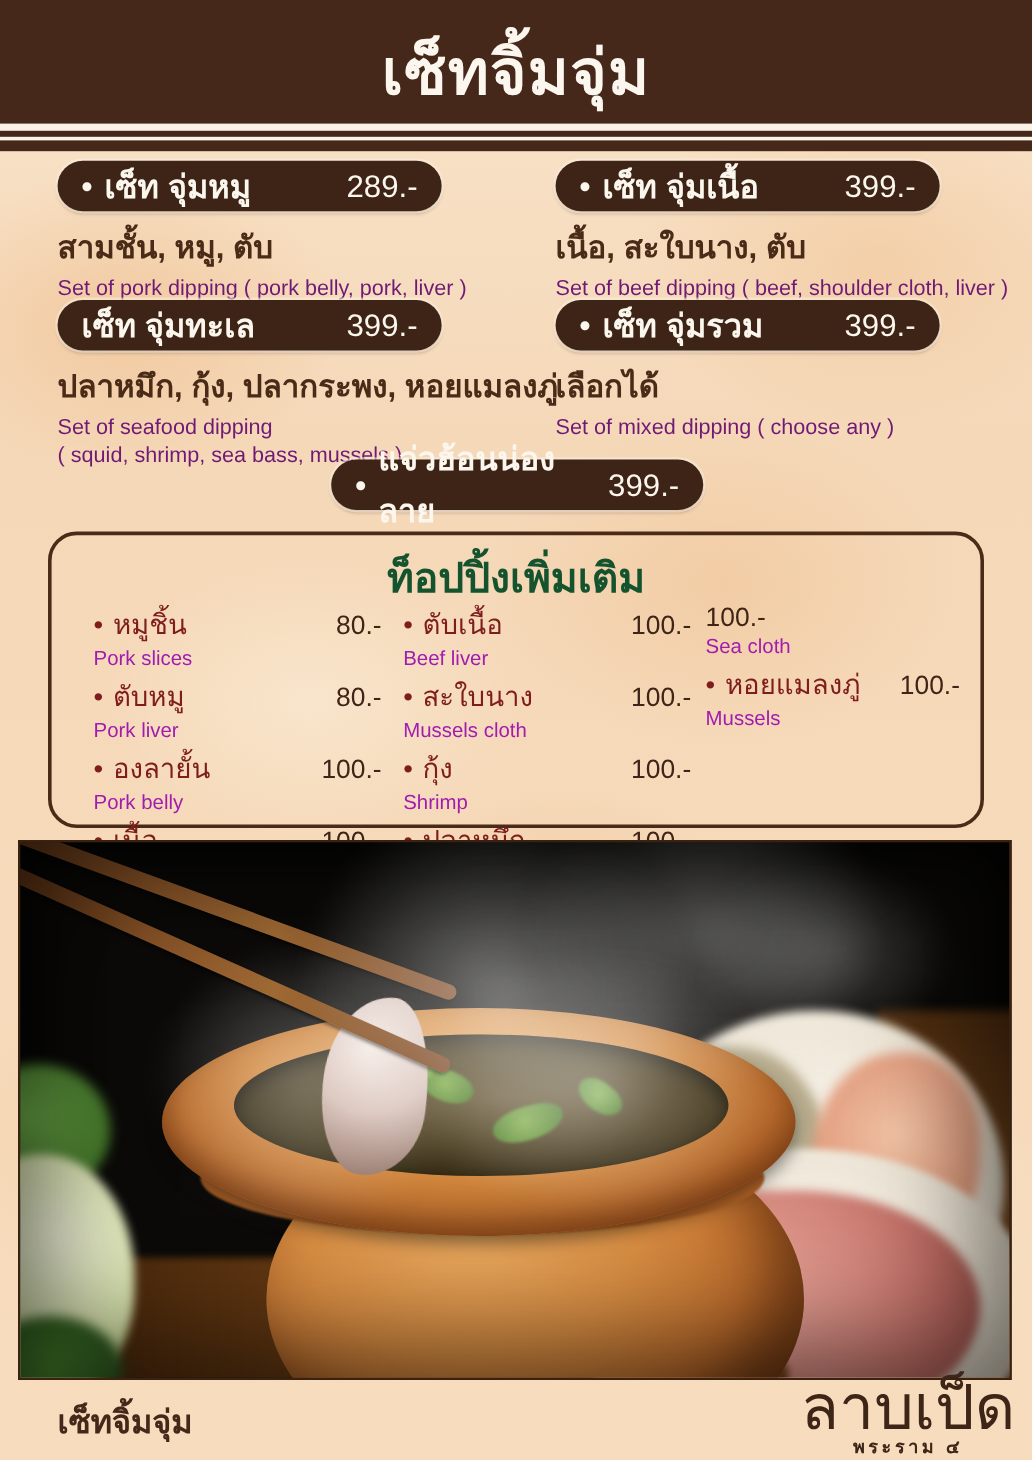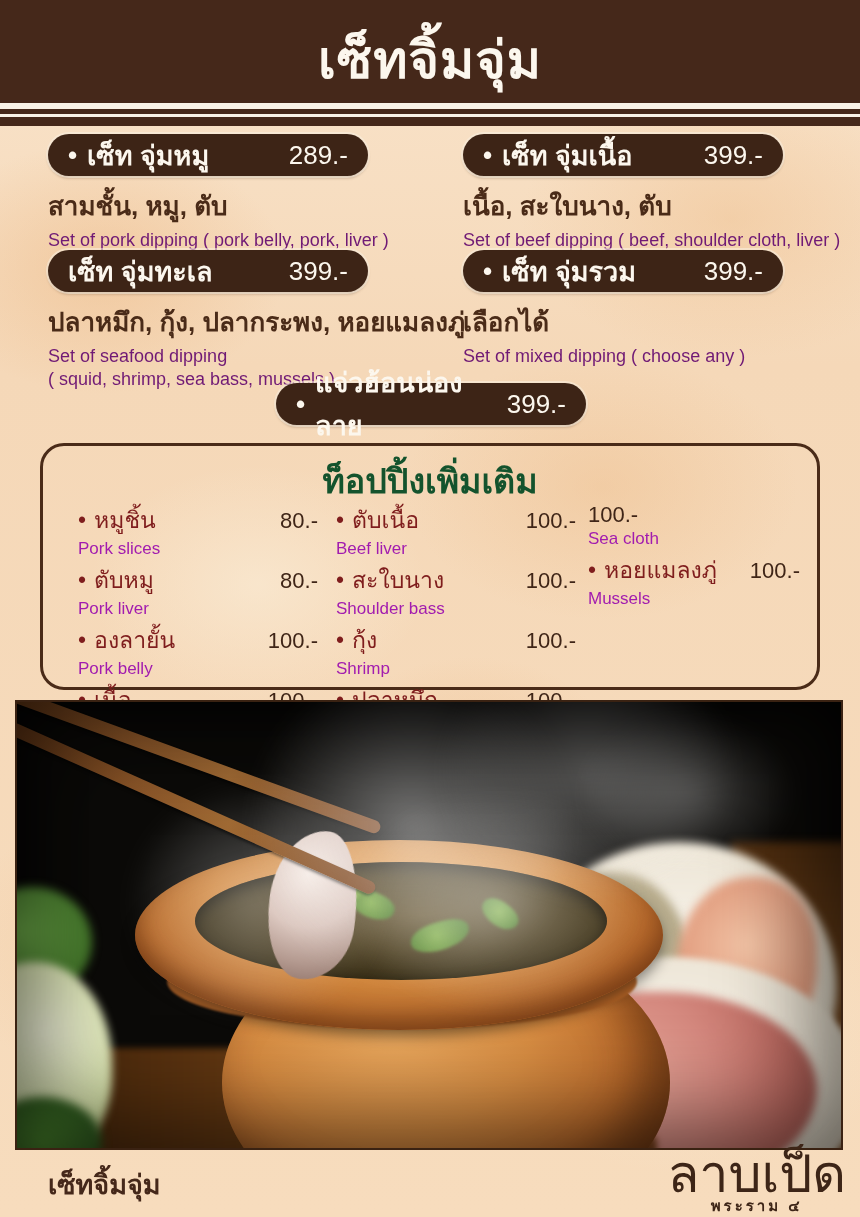--- a/index.html
+++ b/index.html
@@ -275,21 +275,21 @@
         <span class="top-name"><span class="tb">•</span><span>ตับเนื้อ</span></span>
         <span class="top-price">100.-</span>
       </div>
       <div class="top-eng">Beef liver</div>
     </div>
     <div class="top-item">
       <div class="top-row">
         <span class="top-name"><span class="tb">•</span><span>สะใบนาง</span></span>
         <span class="top-price">100.-</span>
       </div>
-      <div class="top-eng">Shoulder bass</div>
+      <div class="top-eng">Mussels cloth</div>
     </div>
     <div class="top-item">
       <div class="top-row">
         <span class="top-name"><span class="tb">•</span><span>กุ้ง</span></span>
         <span class="top-price">100.-</span>
       </div>
       <div class="top-eng">Shrimp</div>
     </div>
     <div class="top-item">
       <div class="top-row">

